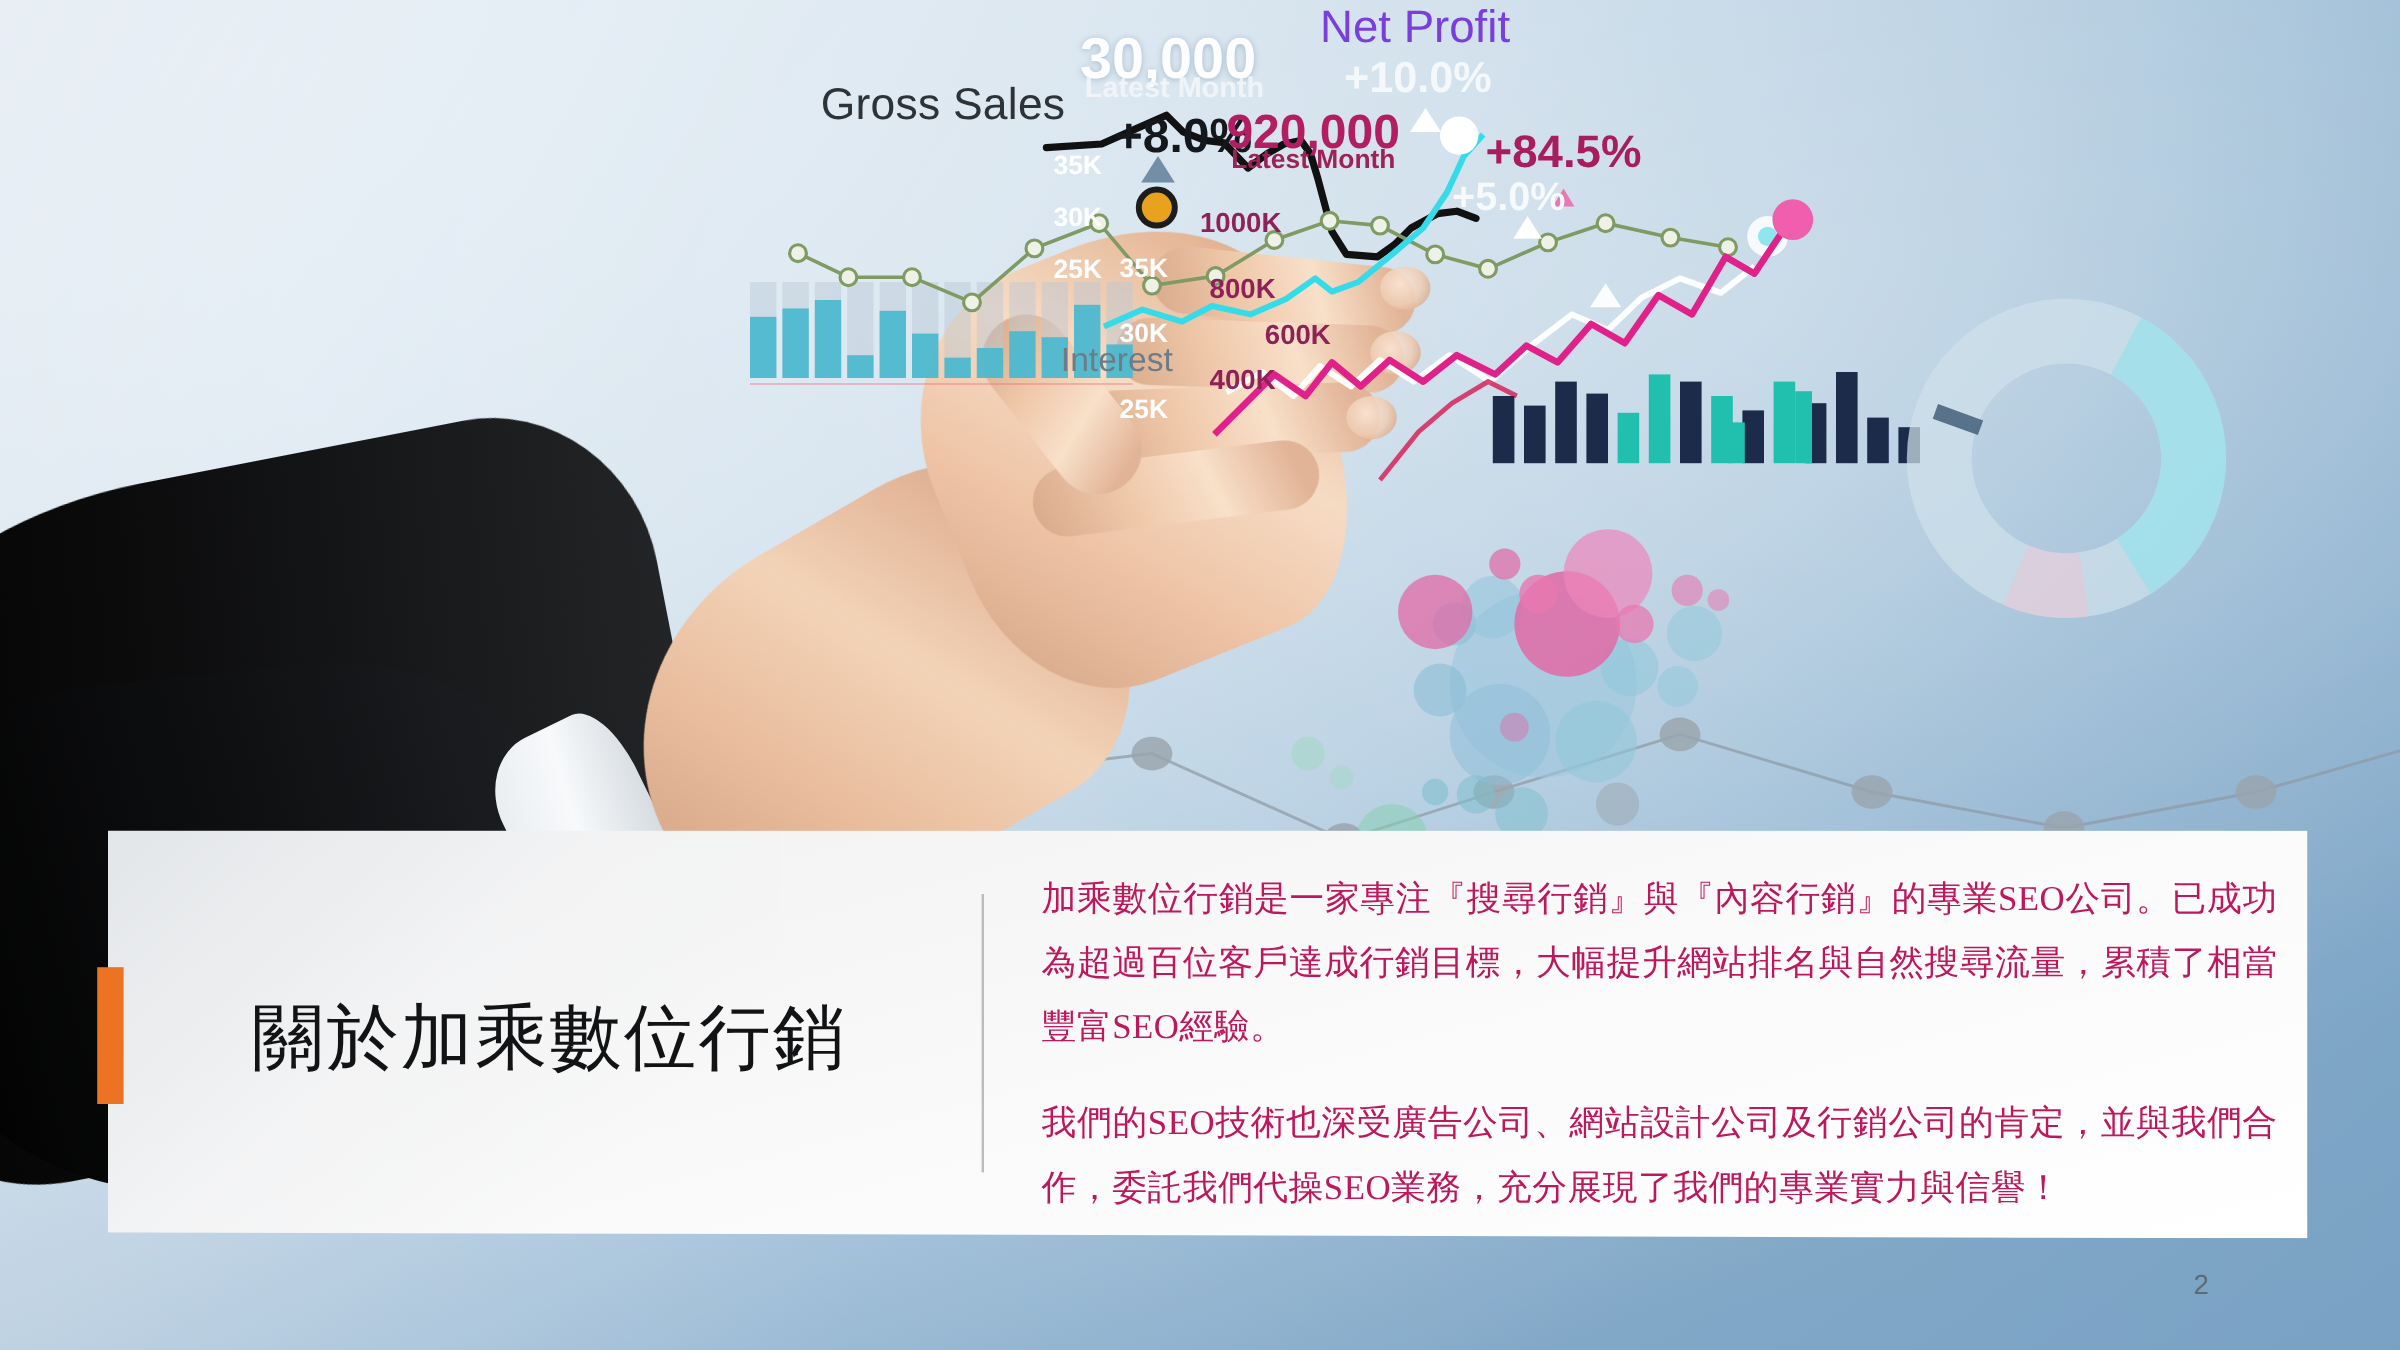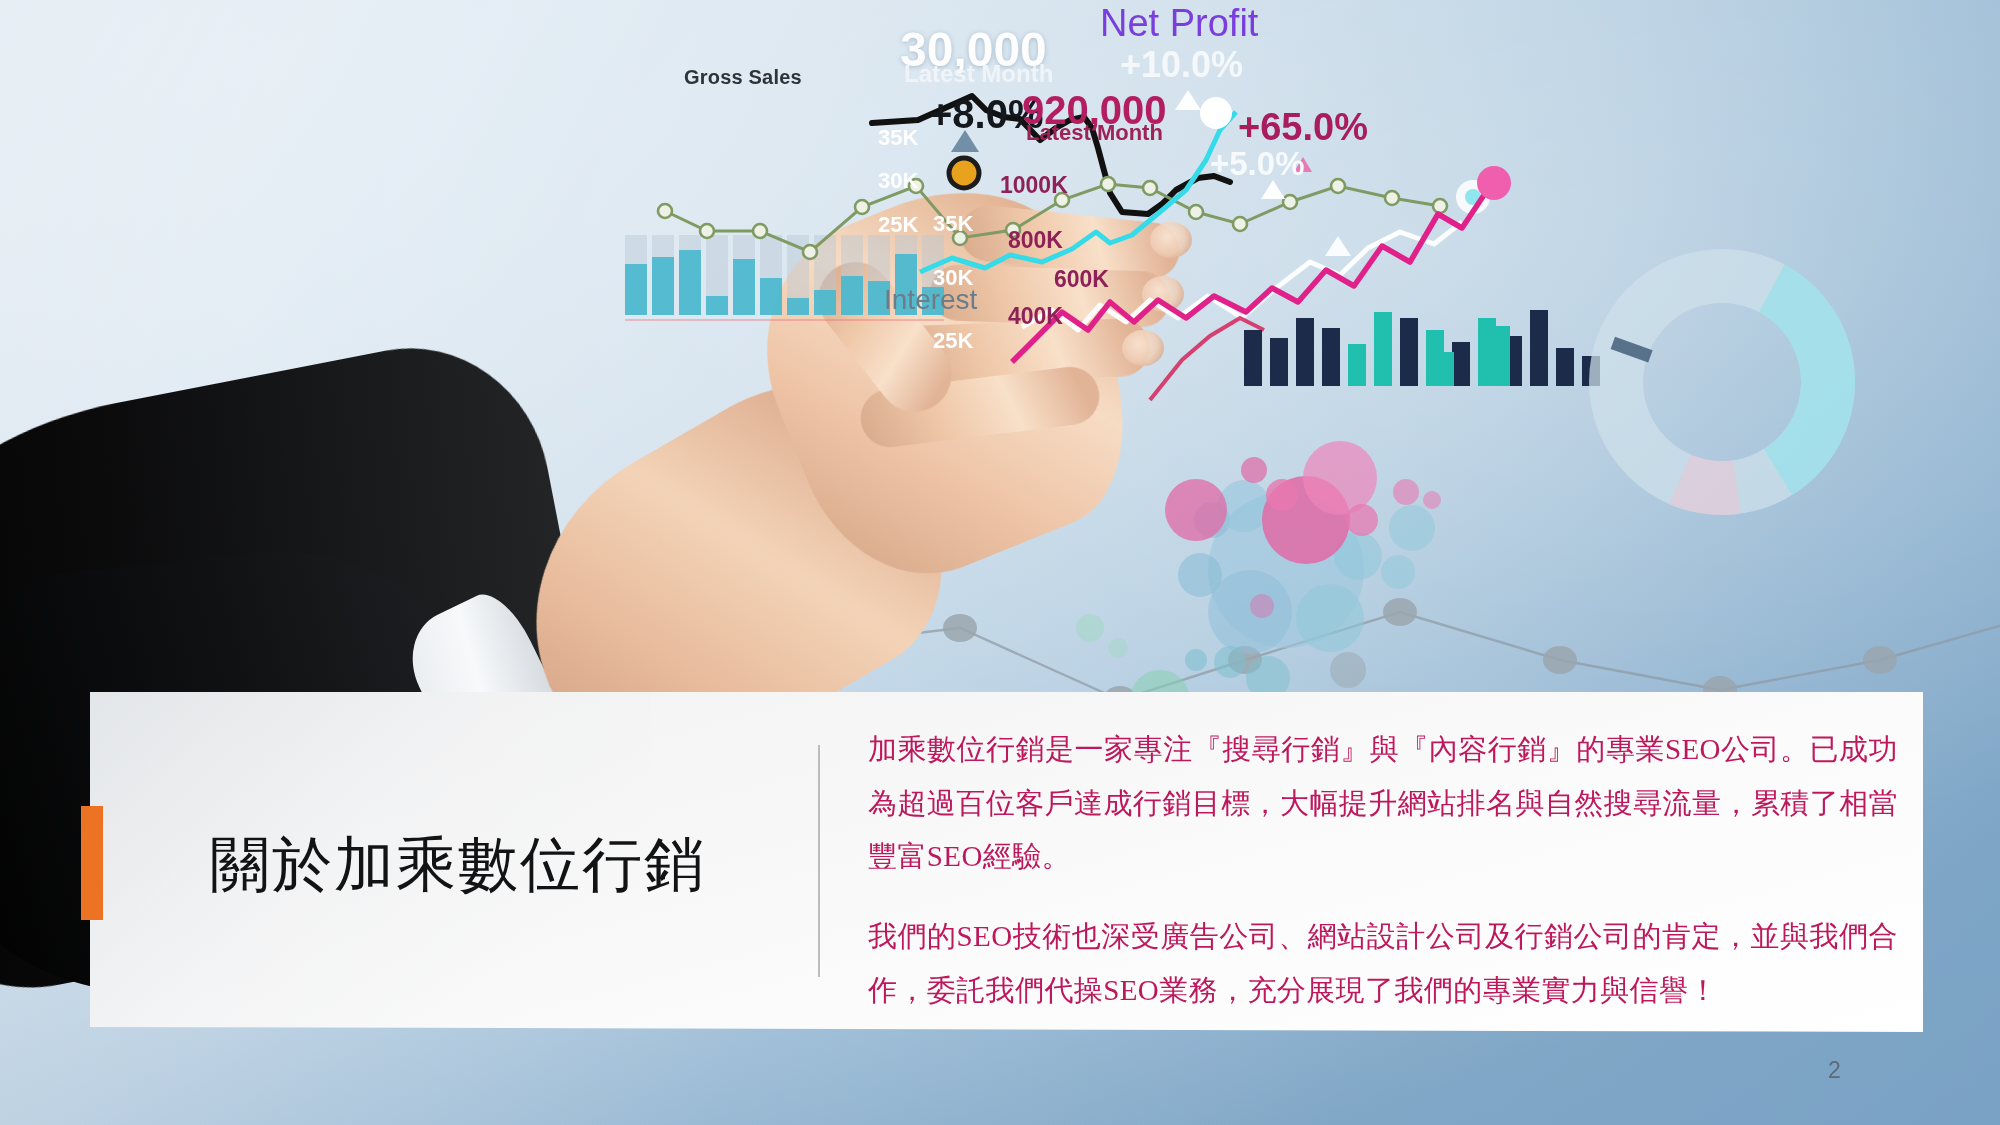--- a/index.html
+++ b/index.html
@@ -92,21 +92,21 @@
 
   
   .chartsvg{position:absolute;left:0;top:0;width:2000px;height:1125px;}
 
   .label{
     position:absolute;
     font-family:"Liberation Sans", sans-serif;
     white-space:nowrap;
     pointer-events:none;
   }
-  .lbl-gross{left:684px;top:66px;font-size:20px;color:#2e3338;font-weight:700;letter-spacing:.2px;}
+  .lbl-gross{left:684px;top:66px;font-size:37px;color:#2e3338;font-weight:400;letter-spacing:.2px;}
   .lbl-interest{left:884px;top:284px;font-size:28px;color:#6c7c89;font-weight:400;}
 
   .big-white{
     font-weight:700;color:#fdfdfe;
     text-shadow:0 1px 5px rgba(70,105,140,.35);
   }
   .lbl-20000{left:900px;top:22px;font-size:48px;}
   .lbl-20000-sub{left:904px;top:60px;font-size:24px;font-weight:600;color:#f2f6fa;opacity:.92;}
   .lbl-8{left:893px;top:92px;font-size:40px;font-weight:700;color:#14181c;margin-left:36px;}
   .lbl-35ka{left:878px;top:125px;font-size:22px;font-weight:700;color:#ffffff;}
@@ -393,21 +393,21 @@
   <div class="label lbl-30ka">30K</div>
   <div class="label lbl-25ka">25K</div>
   <div class="label lbl-35kb">35K</div>
   <div class="label lbl-30kb">30K</div>
   <div class="label lbl-25kb">25K</div>
 
   <div class="label lbl-netprofit">Net Profit</div>
   <div class="label lbl-10">+10.0%</div>
   <div class="label lbl-920">920,000</div>
   <div class="label lbl-920-sub">Latest Month</div>
-  <div class="label lbl-205">+65.0%</div>
+  <div class="label lbl-205">+84.5%</div>
   <div class="label lbl-5">+5.0%</div>
 
   <div class="label dk lbl-1000k">1000K</div>
   <div class="label dk lbl-800k">800K</div>
   <div class="label dk lbl-600k">600K</div>
   <div class="label dk lbl-400k">400K</div>
 
   <div class="panel">
     <div class="panel-sheen"></div>
   </div>

